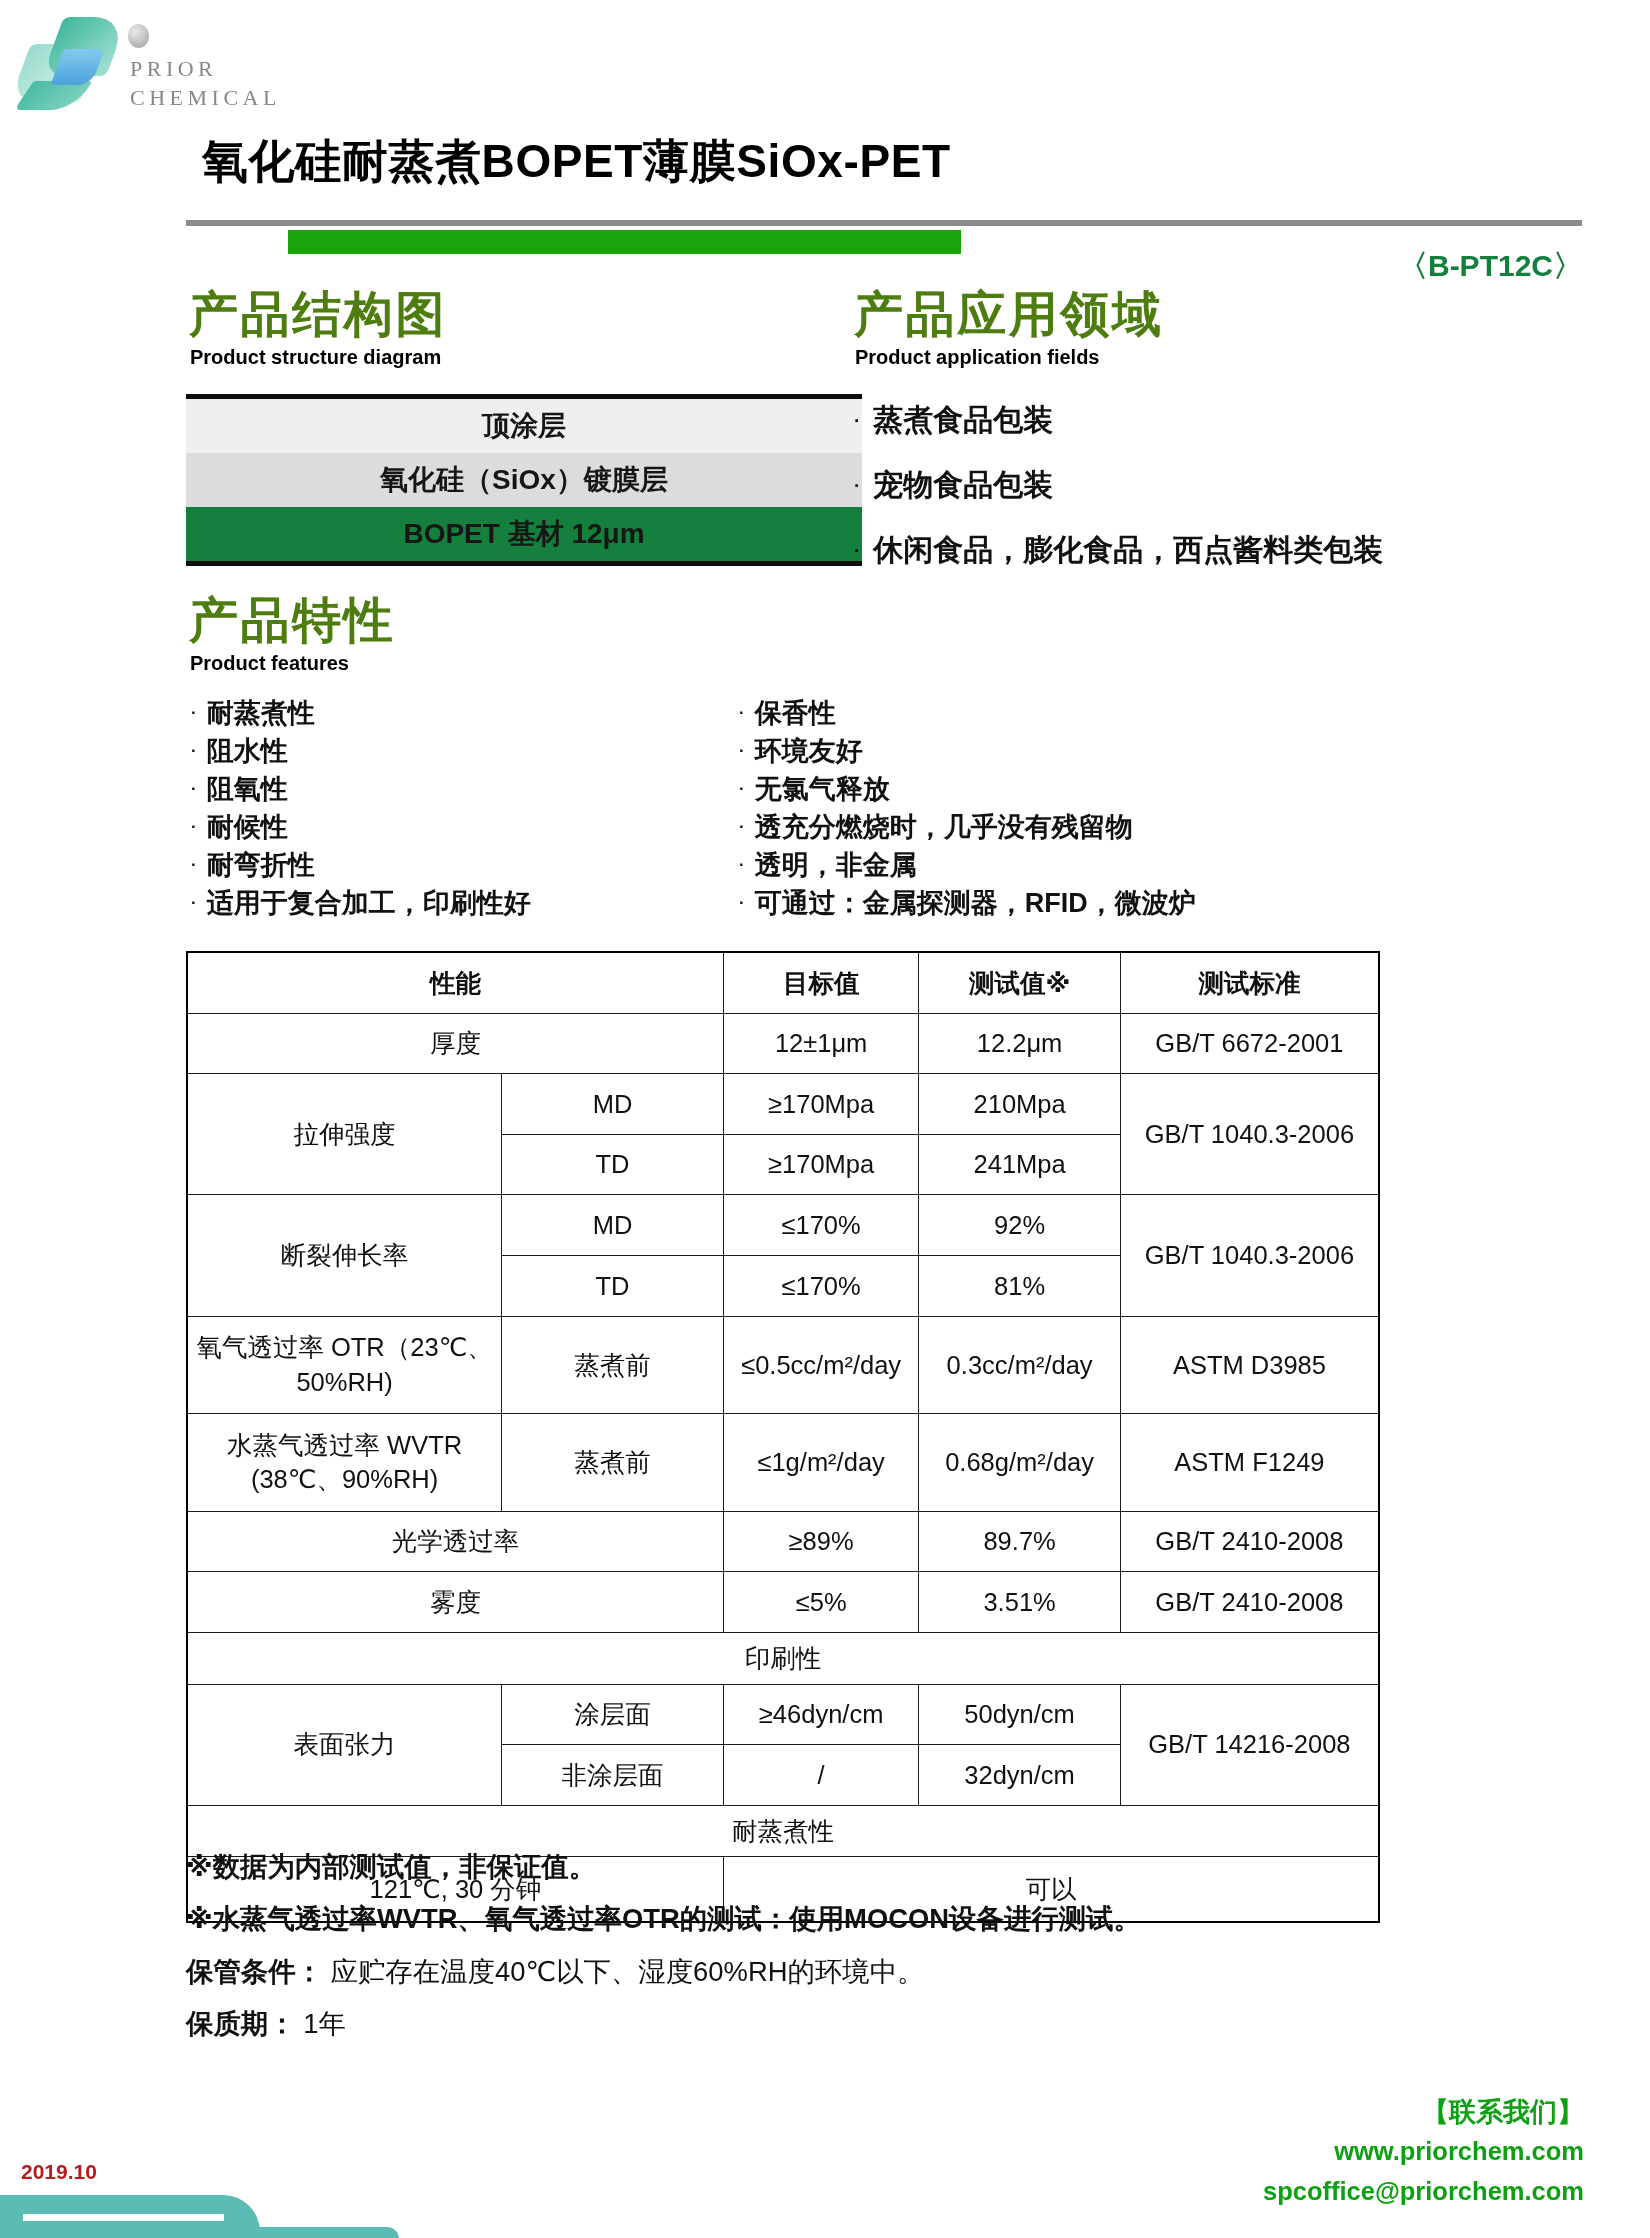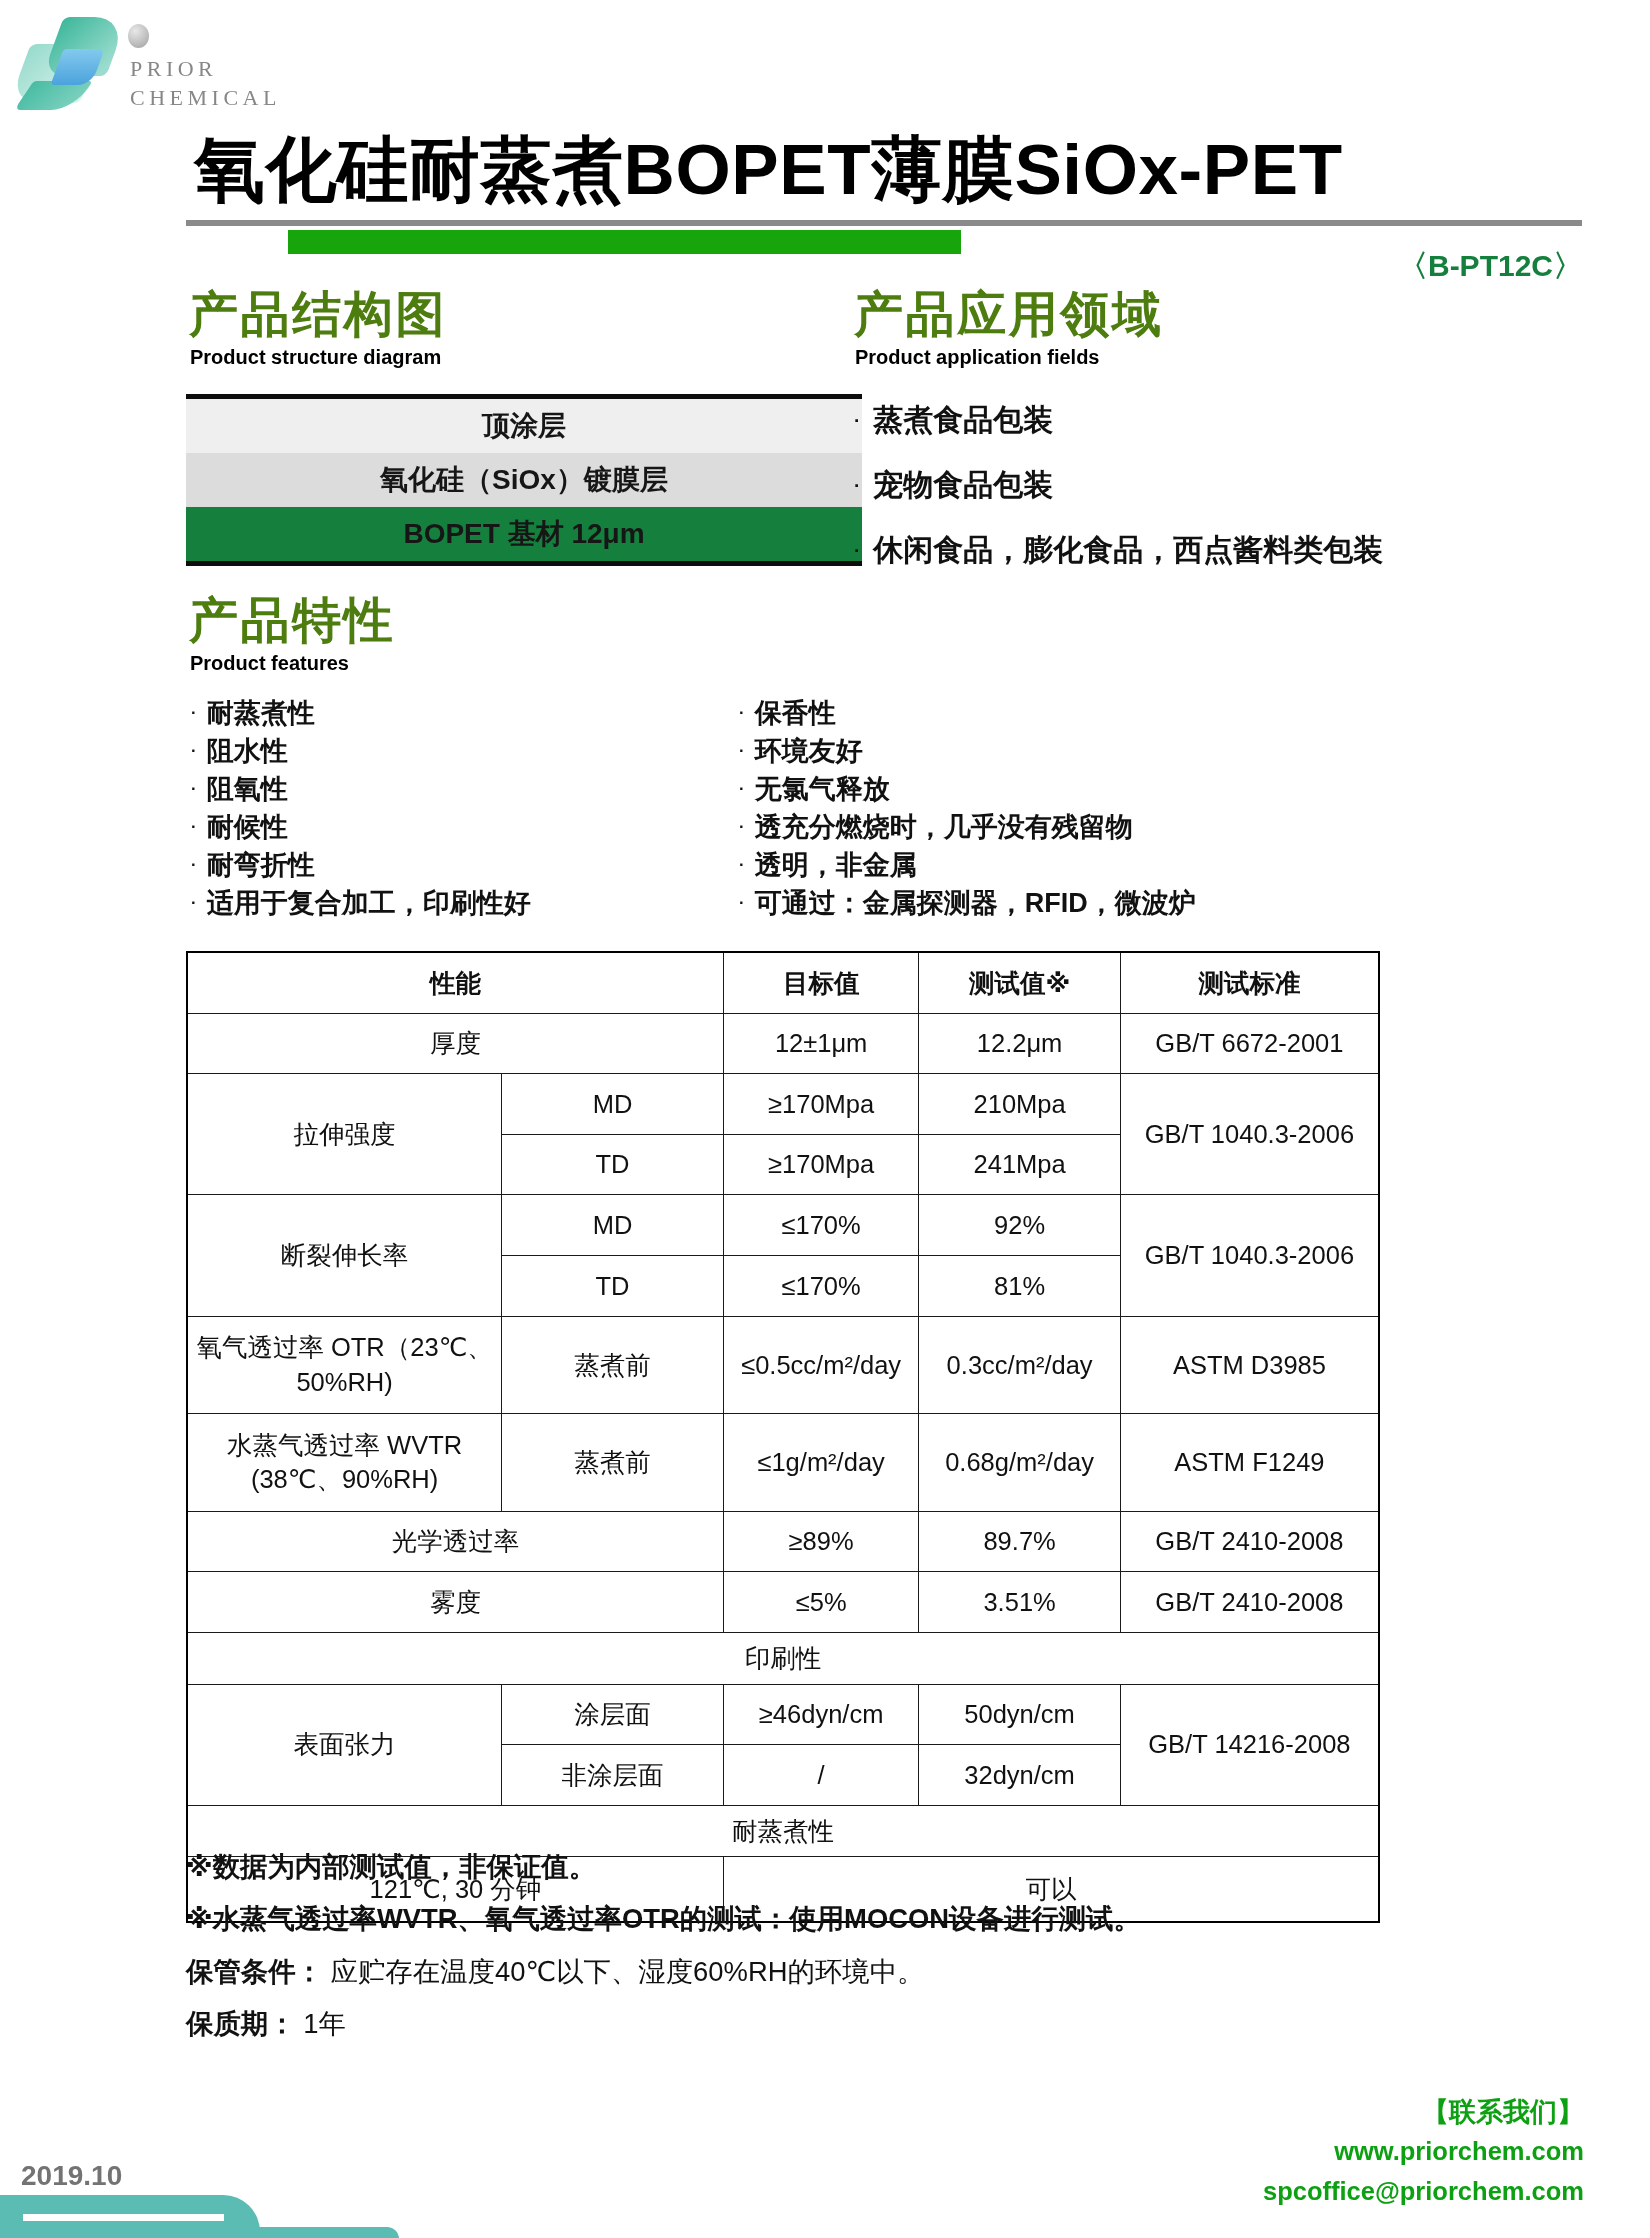--- a/index.html
+++ b/index.html
@@ -20,22 +20,22 @@
   .lg-s4{position:absolute;left:3.8px;top:64px;width:59px;height:29px;
          background:linear-gradient(115deg,#49bca3,#7fd2c0);
          border-radius:2.6px 3.8px 22px 6.4px;transform:skewX(-34deg);}
   .logo-dot{position:absolute;left:128px;top:24px;width:21px;height:24px;border-radius:50%;
             background:radial-gradient(circle at 35% 30%,#e8e8e8,#9f9f9f);}
   .logo-text{position:absolute;left:130px;top:54px;
              font-family:"Liberation Serif","DejaVu Serif",serif;
              color:#878787;font-size:22px;letter-spacing:4.5px;line-height:29px;}
 
   
-  .title{position:absolute;left:190px;top:119px;width:1404px;margin:4px;
-         font-size:71px;font-weight:bold;letter-spacing:0.6px;white-space:nowrap;color:#000;}
+  .title{position:absolute;left:190px;top:119px;width:1404px;margin:12px;
+         font-size:46px;font-weight:bold;letter-spacing:0.6px;white-space:nowrap;color:#000;}
   .title-rule{position:absolute;left:186px;top:220px;width:1396px;height:5.7px;background:#8a8a8a;}
   .title-bar{position:absolute;left:288px;top:230px;width:673px;height:24px;background:#17a50b;}
   .model{position:absolute;left:1213px;top:246px;width:370px;text-align:right;
          font-size:30px;font-weight:bold;color:#15803d;}
 
   
   .sec-h{position:absolute;margin:0;font-size:49px;font-weight:bold;color:#4d7c0f;
          letter-spacing:2.6px;white-space:nowrap;}
   .sec-sub{position:absolute;margin:0;font-size:20px;font-weight:bold;color:#000;white-space:nowrap;}
 
@@ -72,21 +72,21 @@
   .r-last td{height:56px;}
   .thin{border-top-width:0.6px !important;}
   .spec tr.group td{border-top-width:1.9px;}
 
   
   .notes{position:absolute;left:186px;top:1852px;width:1340px;font-size:27.4px;line-height:1.1;}
   .note-line{margin-bottom:22.3px;}
   .nb{font-weight:bold;}
 
   
-  .f-date{position:absolute;left:21px;top:2160px;font-size:28px;font-weight:bold;color:#737373;}
+  .f-date{position:absolute;left:21px;top:2160px;font-size:21px;font-weight:bold;color:#b91c1c;}
   .f-band-b{position:absolute;left:0;top:2227px;width:399px;height:11.5px;background:#5abcb2;
             border-top-right-radius:19px;}
   .f-band-a{position:absolute;left:0;top:2195px;width:260px;height:43px;background:#5abcb2;
             border-top-right-radius:37px;}
   .f-white-line{position:absolute;left:23px;top:2214px;width:201px;height:7px;background:#ffffff;}
   .f-contact{position:absolute;right:67px;top:2094px;text-align:right;color:#0da012;}
   .f-contact .c-h{font-size:27px;font-weight:bold;margin-bottom:1px;}
   .f-contact .c-l{font-size:25.5px;font-weight:bold;line-height:40px;}
 </style>
 </head>

